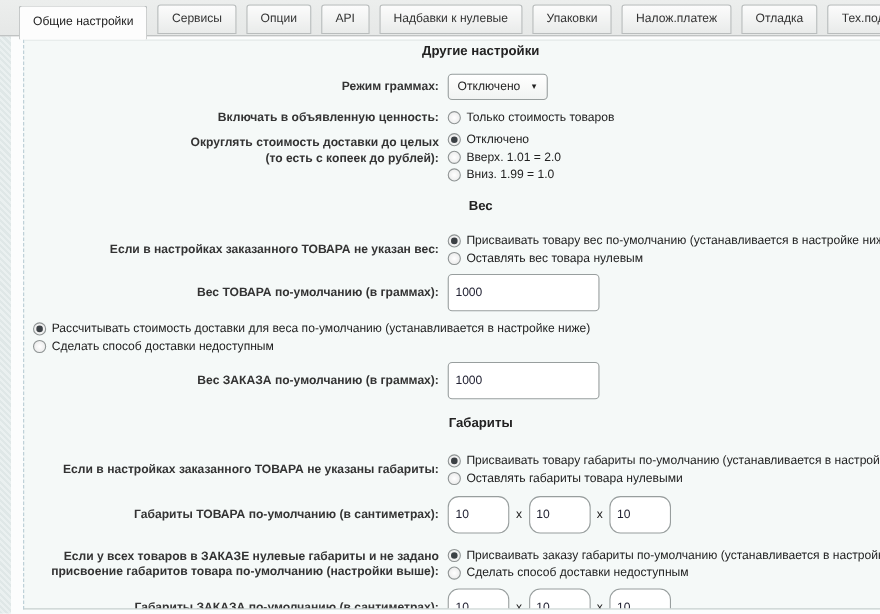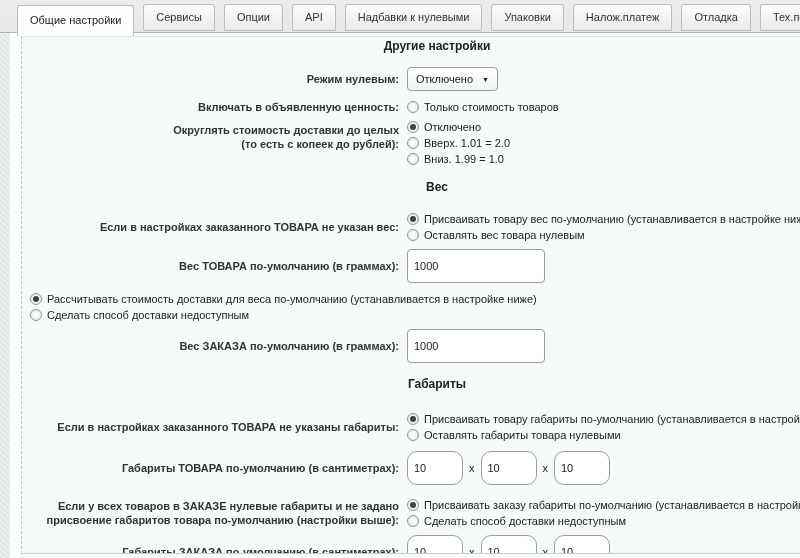--- a/index.html
+++ b/index.html
@@ -174,36 +174,36 @@
 </head>
 <body>
 
 <div class="page">
 
   <div class="tabbar">
     <div class="tab active">Общие настройки</div>
     <div class="tab">Сервисы</div>
     <div class="tab">Опции</div>
     <div class="tab">API</div>
-    <div class="tab">Надбавки к нулевыми</div>
+    <div class="tab">Надбавки к нулевые</div>
     <div class="tab">Упаковки</div>
     <div class="tab">Налож.платеж</div>
     <div class="tab">Отладка</div>
     <div class="tab">Тех.поддержка</div>
   </div>
 
   <div class="gutter"></div>
 
   <div class="panel">
 
     <div class="sec s1">Другие настройки</div>
 
     <div class="row row-debug">
       <div class="lbl">
-          <div>Режим нулевым:</div>
+          <div>Режим граммах:</div>
         </div>
       <div class="ctl">
         <div class="select">
           <span>Отключено</span>
           <span class="arr">▼</span>
         </div>
       </div>
     </div>
 
     <div class="row row-declared">

